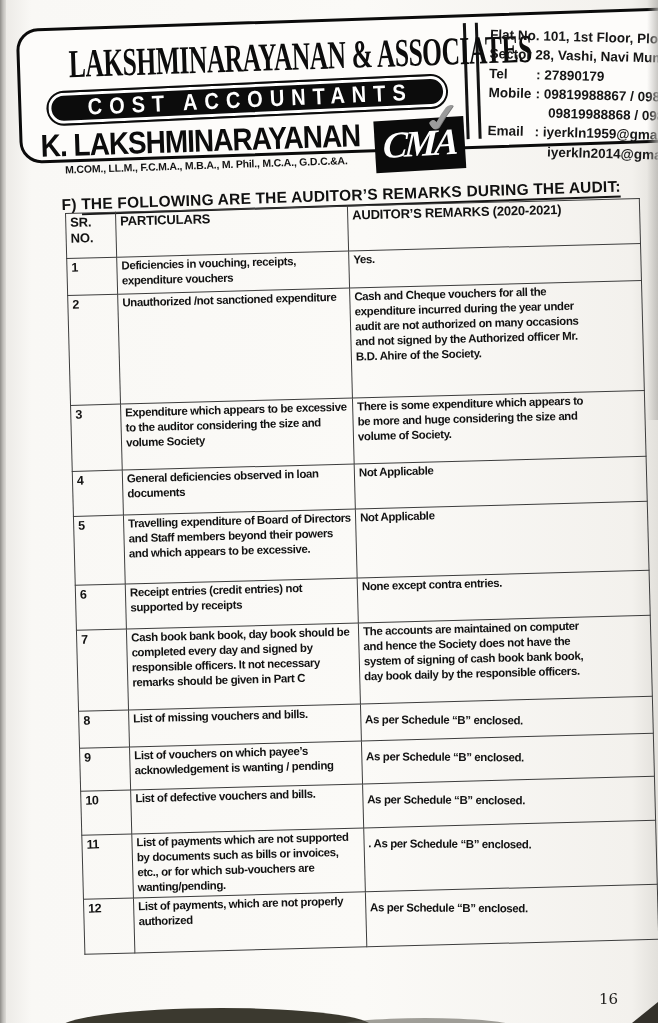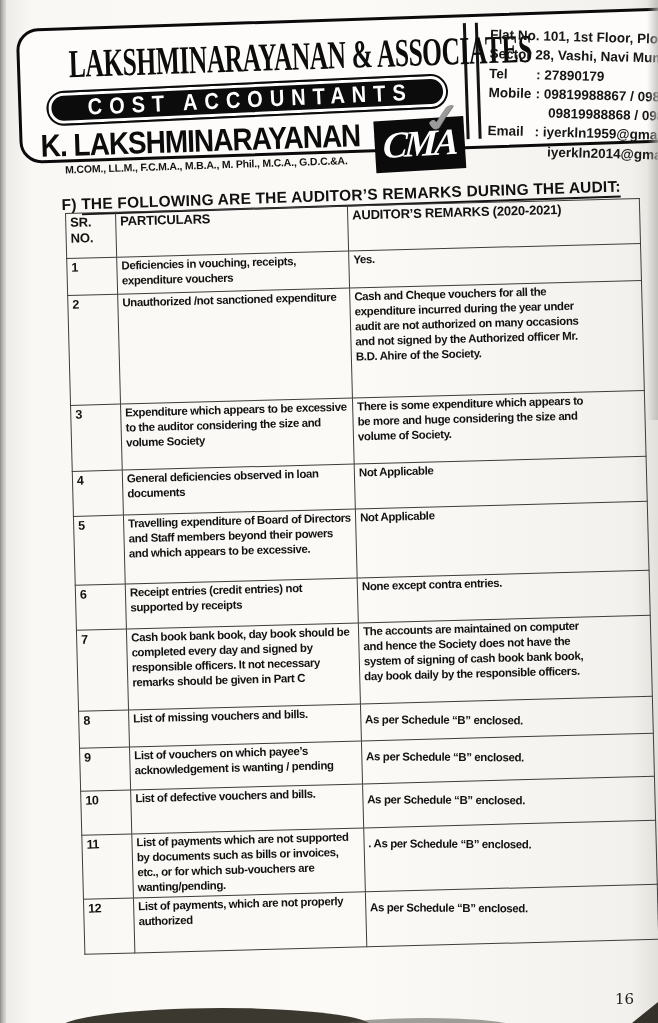--- a/index.html
+++ b/index.html
@@ -103,21 +103,21 @@
   .audit-table thead tr { height:45px; }
   .audit-table th { text-align:left; font-size:13px; font-weight:700; letter-spacing:-0.2px; line-height:1.25; }
   .audit-table td { font-size:11.5px; font-weight:600; letter-spacing:-0.4px; line-height:1.3; }
   .sr-cell { font-size:12.5px !important; }
   .remark-cell span { display:block; max-width:228px; }
   .part-cell span { display:block; max-width:225px; }
   .remark-tilt { transform:rotate(1.9deg); transform-origin:left top; margin-top:7px; }
 
   
   .page-number {
-    position:absolute; right:24px; bottom:15px;
+    position:absolute; right:40px; bottom:15px;
     font-family:"DejaVu Serif", serif; font-size:15px; color:#22211f;
   }
   .bottom-shadow {
     position:absolute; left:52px; bottom:-7px; width:315px; height:22px;
     background:#3b392f; border-radius:52% 48% 0 0 / 100% 85% 0 0;
   }
   .bottom-shadow-2 {
     position:absolute; left:330px; bottom:-4px; width:180px; height:9px;
     background:#55534a; border-radius:50% 50% 0 0 / 100% 100% 0 0; opacity:.55;
   }

